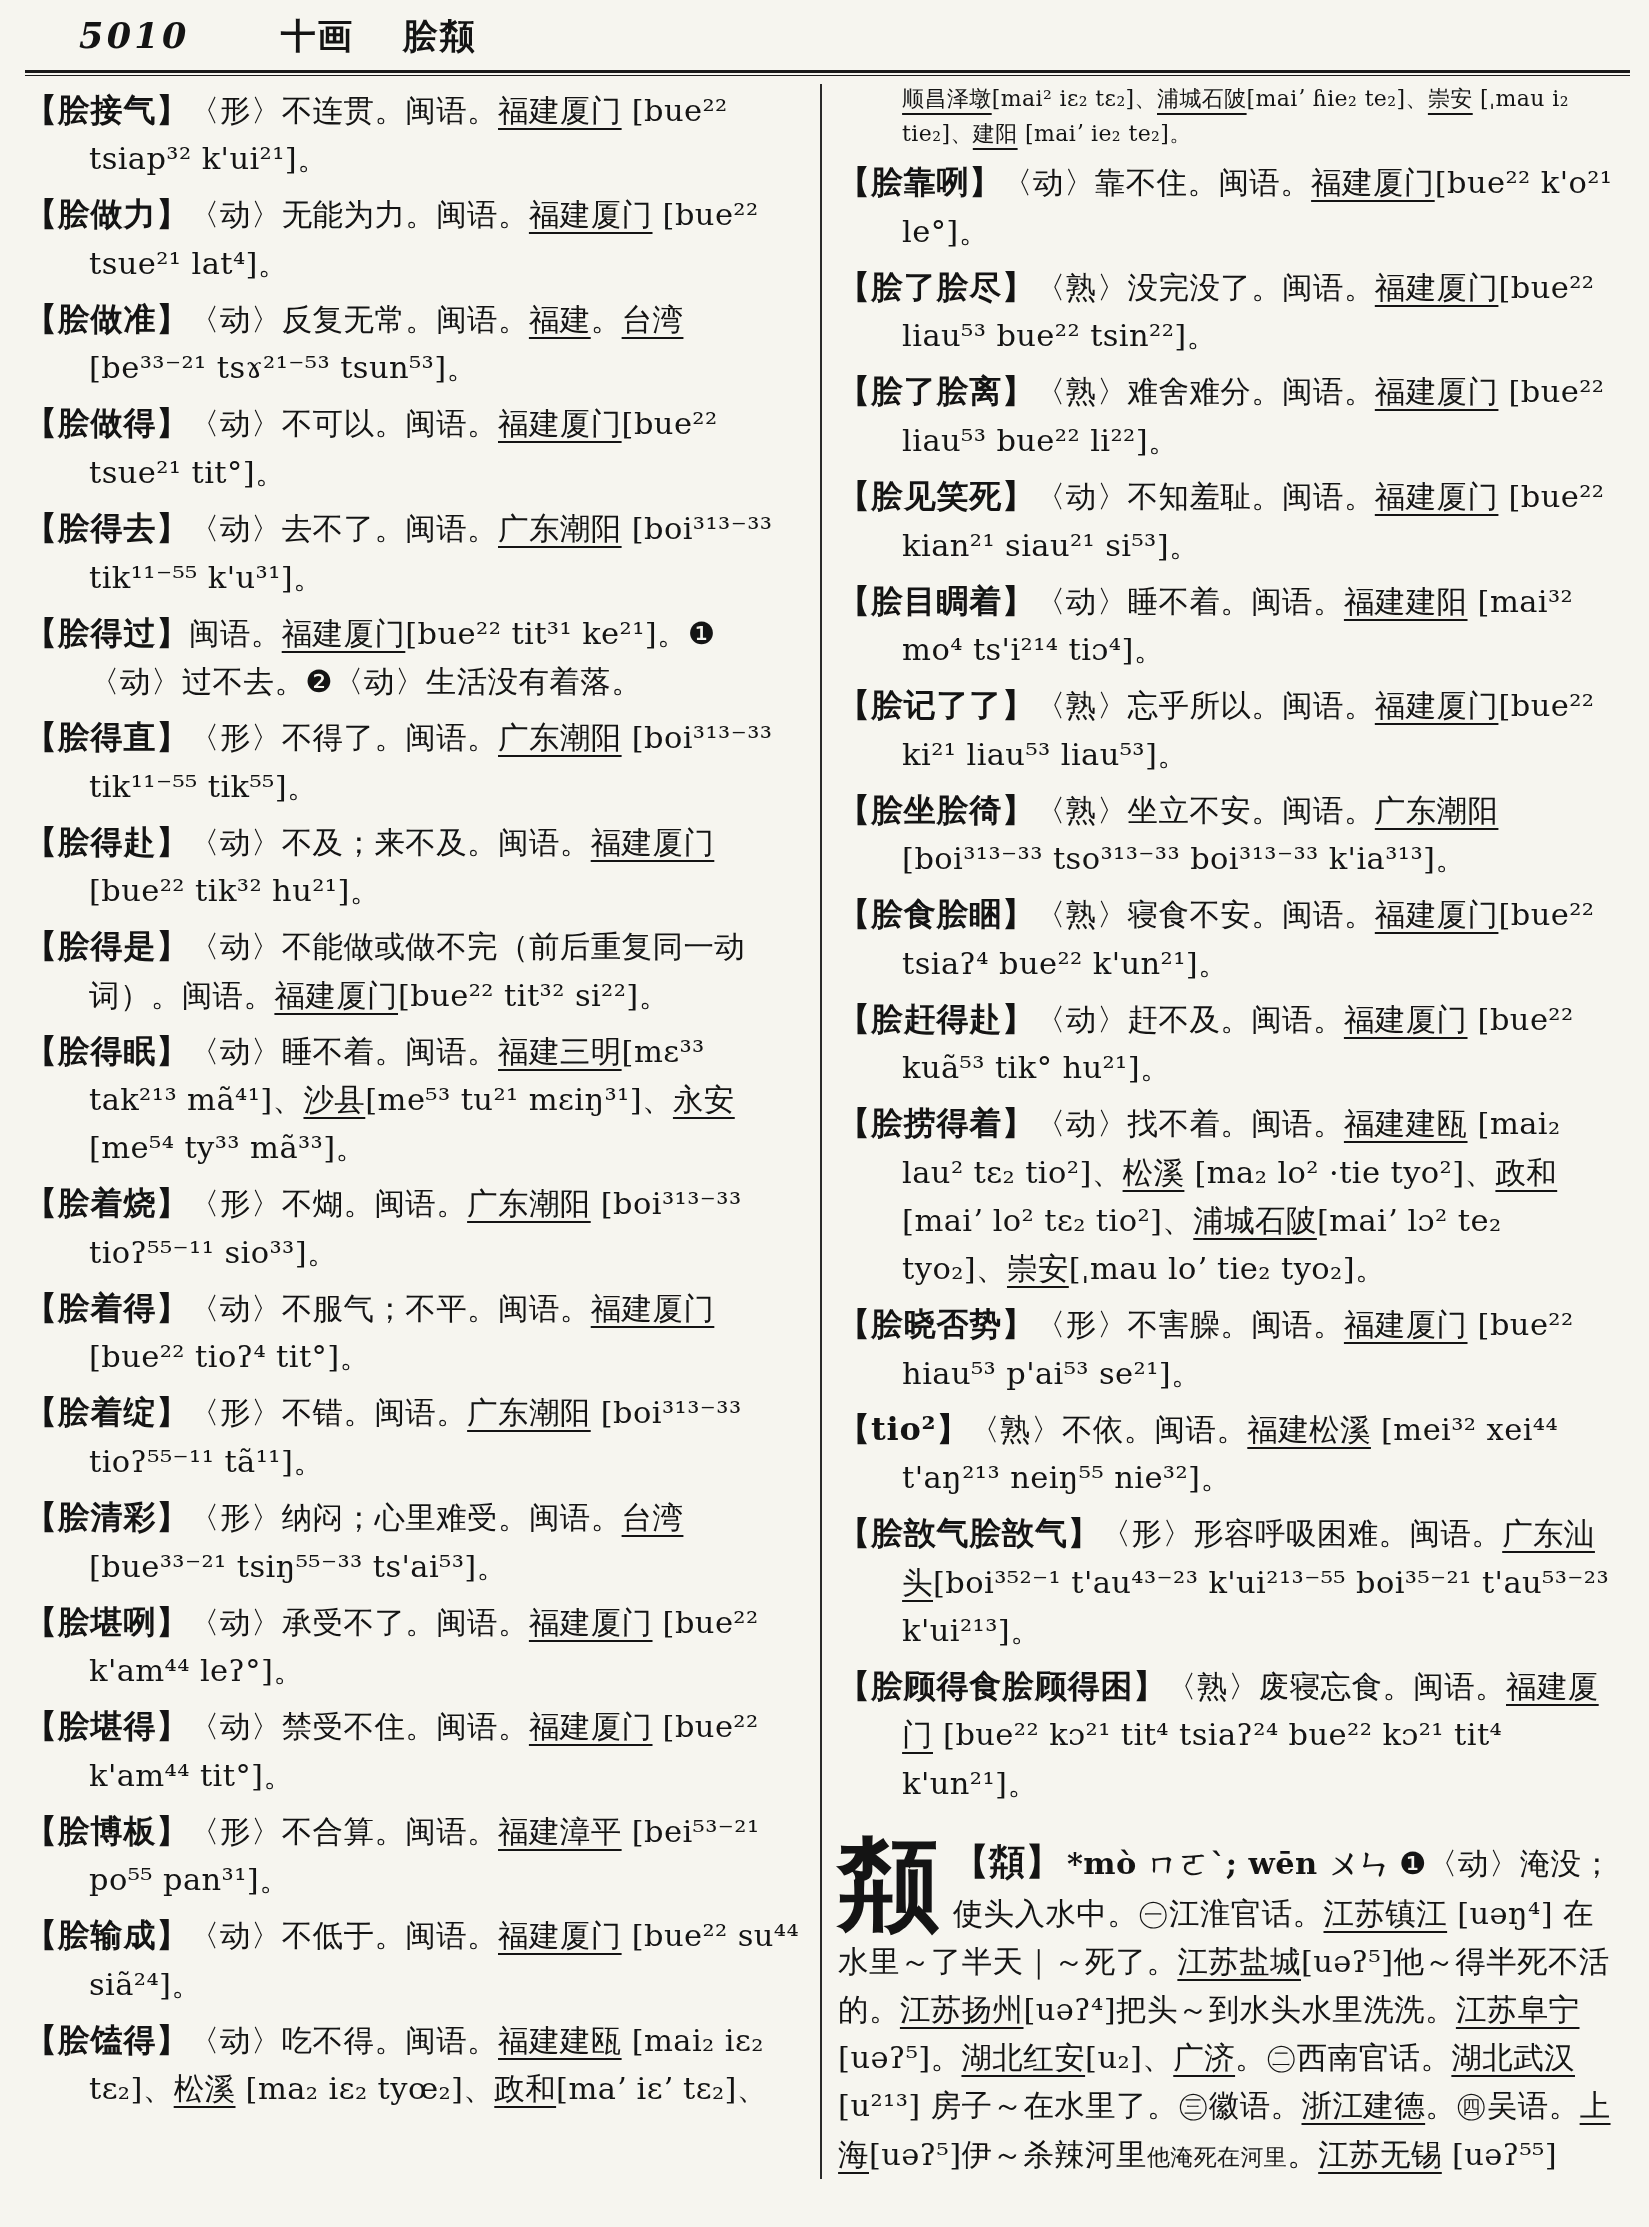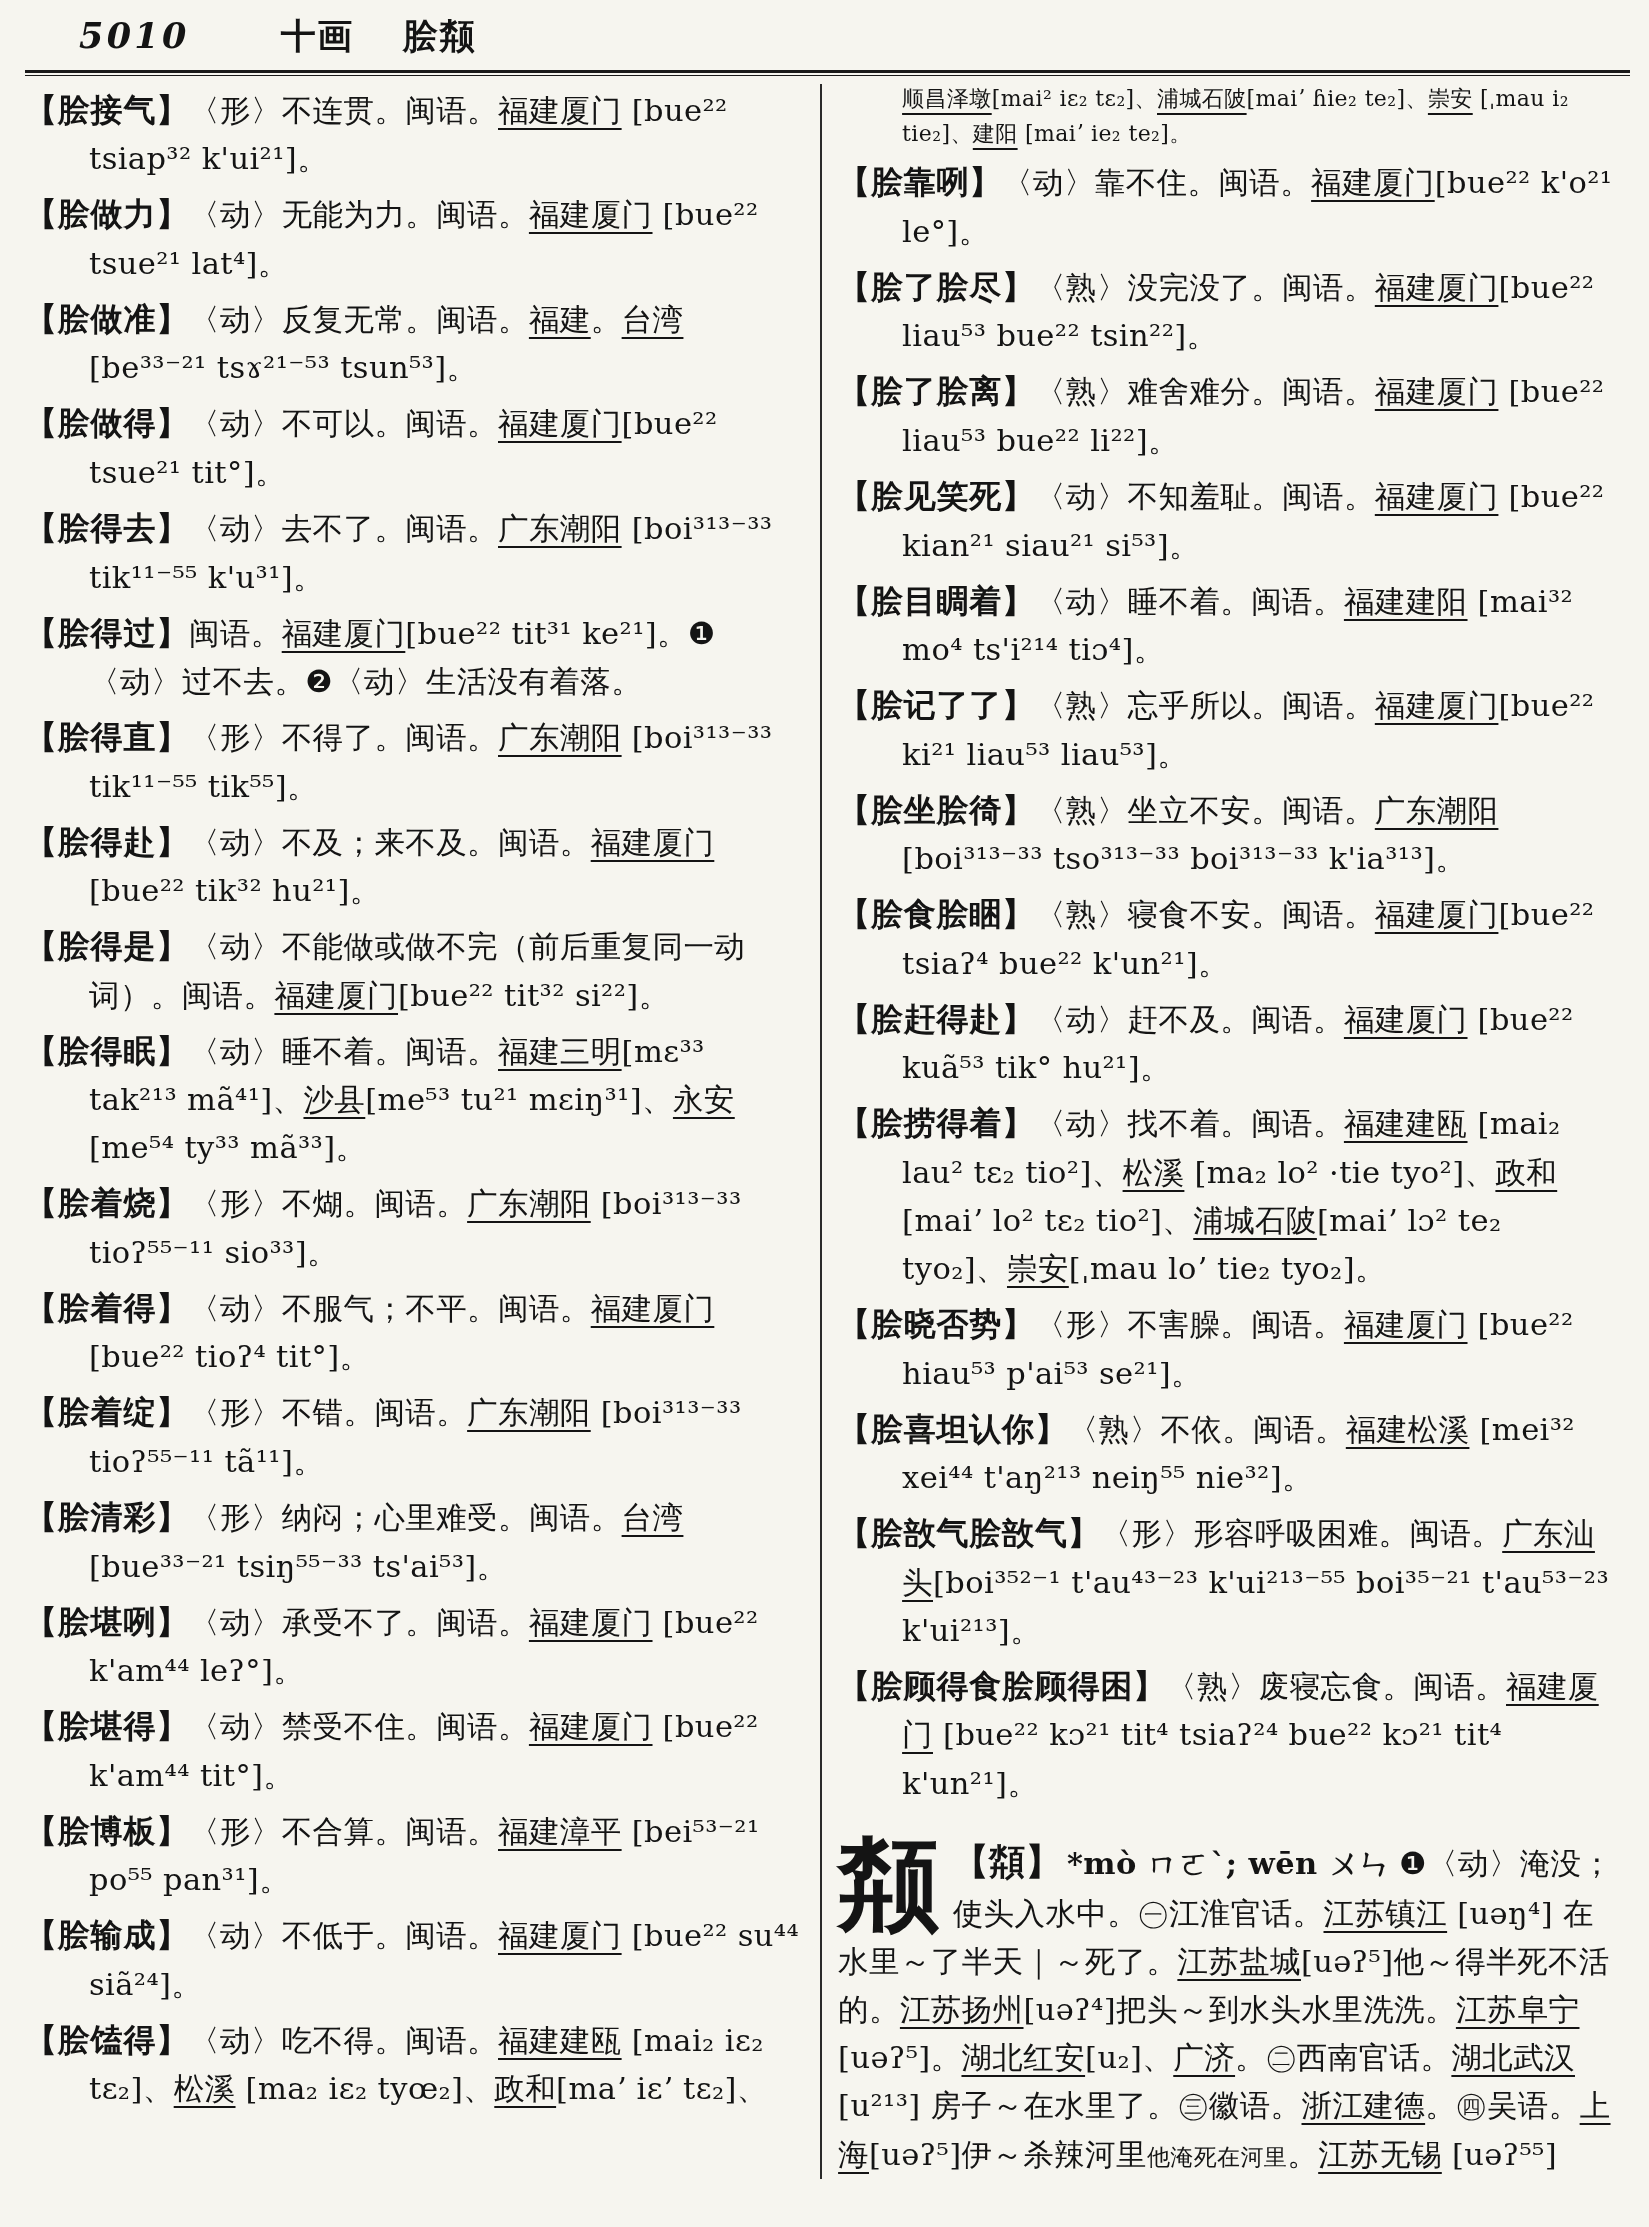--- a/index.html
+++ b/index.html
@@ -74,20 +74,20 @@
         <div class="entry"><span class="head">【脍了脍尽】</span><span class="">〈熟〉没完没了。闽语。</span><span class="pn">福建厦门</span><span class="">[bue²² liau⁵³ bue²² tsin²²]。</span></div>
         <div class="entry"><span class="head">【脍了脍离】</span><span class="">〈熟〉难舍难分。闽语。</span><span class="pn">福建厦门</span><span class=""> [bue²² liau⁵³ bue²² li²²]。</span></div>
         <div class="entry"><span class="head">【脍见笑死】</span><span class="">〈动〉不知羞耻。闽语。</span><span class="pn">福建厦门</span><span class=""> [bue²² kian²¹ siau²¹ si⁵³]。</span></div>
         <div class="entry"><span class="head">【脍目睭着】</span><span class="">〈动〉睡不着。闽语。</span><span class="pn">福建建阳</span><span class=""> [mai³² mo⁴ ts'i²¹⁴ tiɔ⁴]。</span></div>
         <div class="entry"><span class="head">【脍记了了】</span><span class="">〈熟〉忘乎所以。闽语。</span><span class="pn">福建厦门</span><span class="">[bue²² ki²¹ liau⁵³ liau⁵³]。</span></div>
         <div class="entry"><span class="head">【脍坐脍徛】</span><span class="">〈熟〉坐立不安。闽语。</span><span class="pn">广东潮阳</span><span class=""> [boi³¹³⁻³³ tso³¹³⁻³³ boi³¹³⁻³³ k'ia³¹³]。</span></div>
         <div class="entry"><span class="head">【脍食脍睏】</span><span class="">〈熟〉寝食不安。闽语。</span><span class="pn">福建厦门</span><span class="">[bue²² tsiaʔ⁴ bue²² k'un²¹]。</span></div>
         <div class="entry"><span class="head">【脍赶得赴】</span><span class="">〈动〉赶不及。闽语。</span><span class="pn">福建厦门</span><span class=""> [bue²² kuã⁵³ tik° hu²¹]。</span></div>
         <div class="entry"><span class="head">【脍捞得着】</span><span class="">〈动〉找不着。闽语。</span><span class="pn">福建建瓯</span><span class=""> [mai₂ lau² tɛ₂ tio²]、</span><span class="pn">松溪</span><span class=""> [ma₂ lo² ·tie tyo²]、</span><span class="pn">政和</span><span class="">[maiʼ lo² tɛ₂ tio²]、</span><span class="pn">浦城石陂</span><span class="">[maiʼ lɔ² te₂ tyo₂]、</span><span class="pn">崇安</span><span class="">[ˌmau loʼ tie₂ tyo₂]。</span></div>
         <div class="entry"><span class="head">【脍晓否势】</span><span class="">〈形〉不害臊。闽语。</span><span class="pn">福建厦门</span><span class=""> [bue²² hiau⁵³ p'ai⁵³ se²¹]。</span></div>
-        <div class="entry"><span class="head">【脍喜坦认你】</span><span class="">〈熟〉不依。闽语。</span><span class="pn">福建松溪</span><span class=""> [mei³² xei⁴⁴ t'aŋ²¹³ neiŋ⁵⁵ nie³²]。</span></div>
+        <div class="entry"><span class="head">【tio²】</span><span class="">〈熟〉不依。闽语。</span><span class="pn">福建松溪</span><span class=""> [mei³² xei⁴⁴ t'aŋ²¹³ neiŋ⁵⁵ nie³²]。</span></div>
         <div class="entry"><span class="head">【脍敨气脍敨气】</span><span class="">〈形〉形容呼吸困难。闽语。</span><span class="pn">广东汕头</span><span class="">[boi³⁵²⁻¹ t'au⁴³⁻²³ k'ui²¹³⁻⁵⁵ boi³⁵⁻²¹ t'au⁵³⁻²³ k'ui²¹³]。</span></div>
         <div class="entry"><span class="head">【脍顾得食脍顾得困】</span><span class="">〈熟〉废寝忘食。闽语。</span><span class="pn">福建厦门</span><span class=""> [bue²² kɔ²¹ tit⁴ tsiaʔ²⁴ bue²² kɔ²¹ tit⁴ k'un²¹]。</span></div>
         <div class="big"><span class="big-char">颒</span><span class="trad">【頮】</span><span class="pron">*mò ㄇㄛˋ; wēn ㄨㄣ</span><span class="">❶〈动〉淹没；使头入水中。㊀江淮官话。</span><span class="pn">江苏镇江</span><span class=""> [uəŋ⁴] 在水里～了半天｜～死了。</span><span class="pn">江苏盐城</span><span class="">[uəʔ⁵]他～得半死不活的。</span><span class="pn">江苏扬州</span><span class="">[uəʔ⁴]把头～到水头水里洗洗。</span><span class="pn">江苏阜宁</span><span class="">[uəʔ⁵]。</span><span class="pn">湖北红安</span><span class="">[u₂]、</span><span class="pn">广济</span><span class="">。㊁西南官话。</span><span class="pn">湖北武汉</span><span class=""> [u²¹³] 房子～在水里了。㊂徽语。</span><span class="pn">浙江建德</span><span class="">。㊃吴语。</span><span class="pn">上海</span><span class="">[uəʔ⁵]伊～杀辣河里</span><span class=" gloss">他淹死在河里</span><span class="">。</span><span class="pn">江苏无锡</span><span class=""> [uəʔ⁵⁵]</span></div>
       </div>
   </div>
 </div>
 
 
 </body></html>

